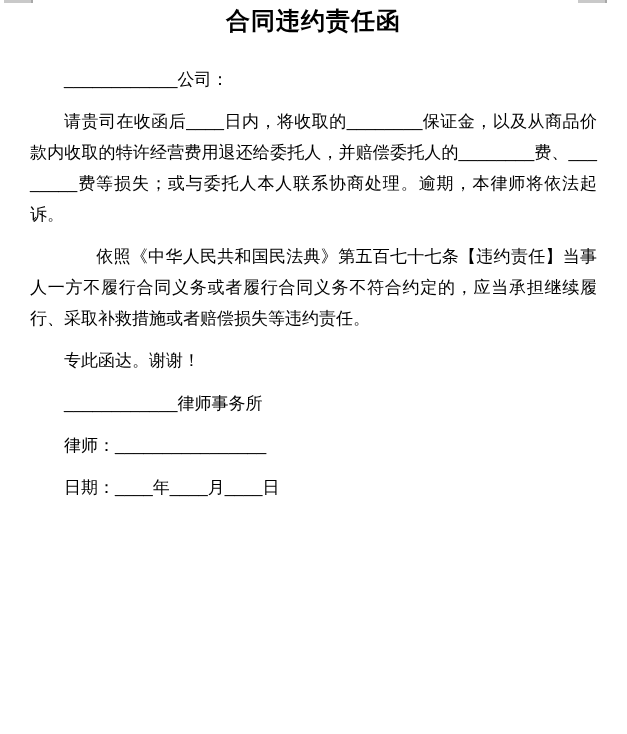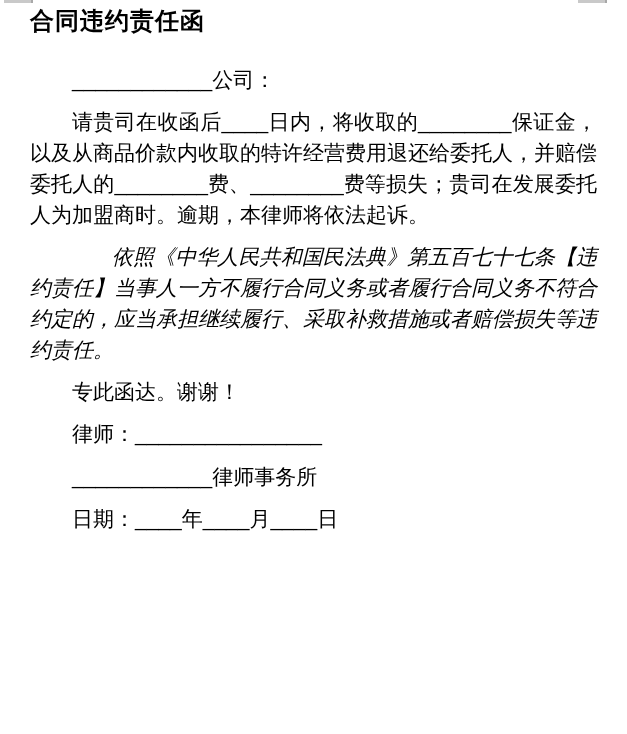--- a/index.html
+++ b/index.html
@@ -30,61 +30,60 @@
     background: #c9c9c9;
     border-right: 2px solid #a8a8a8;
   }
   .corner-artifact.left  { left: 4px; }
   .corner-artifact.right { left: 578px; }
   .doc-title {
     margin: 0 0 28px 0;
     font-size: 24px;
     line-height: 30px;
     font-weight: bold;
-    text-align: left;
+    text-align: center;
     letter-spacing: 1px;
   }
   .para {
     margin: 0 0 11px 0;
-    font-size: 21px;
+    font-size: 17px;
     line-height: 31px;
     text-align: justify;
     text-indent: 2em;
     word-break: break-all;
   }
   .para.p-legal {
     text-indent: 3.9em;
     margin-top: 7px;
-    font-style: italic;
   }
   .para.p-oneline {
     text-align: left;
   }
   .para.p-firm { margin-top: 12px; }
 </style>
 </head>
 <body>
 
 <div class="page">
 
   <div class="corner-artifact left"></div>
   <div class="corner-artifact right"></div>
 
   <h1 class="doc-title">合同违约责任函</h1>
 
   <p class="para p-oneline">____________公司：</p>
 
 
 
-  <p class="para">请贵司在收函后____日内，将收取的________保证金，以及从商品价款内收取的特许经营费用退还给委托人，并赔偿委托人的________费、________费等损失；贵司在发展委托人为加盟商时。逾期，本律师将依法起诉。</p>
+  <p class="para">请贵司在收函后____日内，将收取的________保证金，以及从商品价款内收取的特许经营费用退还给委托人，并赔偿委托人的________费、________费等损失；或与委托人本人联系协商处理。逾期，本律师将依法起诉。</p>
 
   <p class="para p-legal">依照《中华人民共和国民法典》第五百七十七条【违约责任】当事人一方不履行合同义务或者履行合同义务不符合约定的，应当承担继续履行、采取补救措施或者赔偿损失等违约责任。</p>
 
   <p class="para p-oneline">专此函达。谢谢！</p>
 
 
+  <p class="para p-oneline p-firm">____________律师事务所</p>
+
   <p class="para p-oneline">律师：________________</p>
-
-  <p class="para p-oneline p-firm">____________律师事务所</p>
 
   <p class="para p-oneline">日期：____年____月____日</p>
 
 </div>
 
 </body></html>

